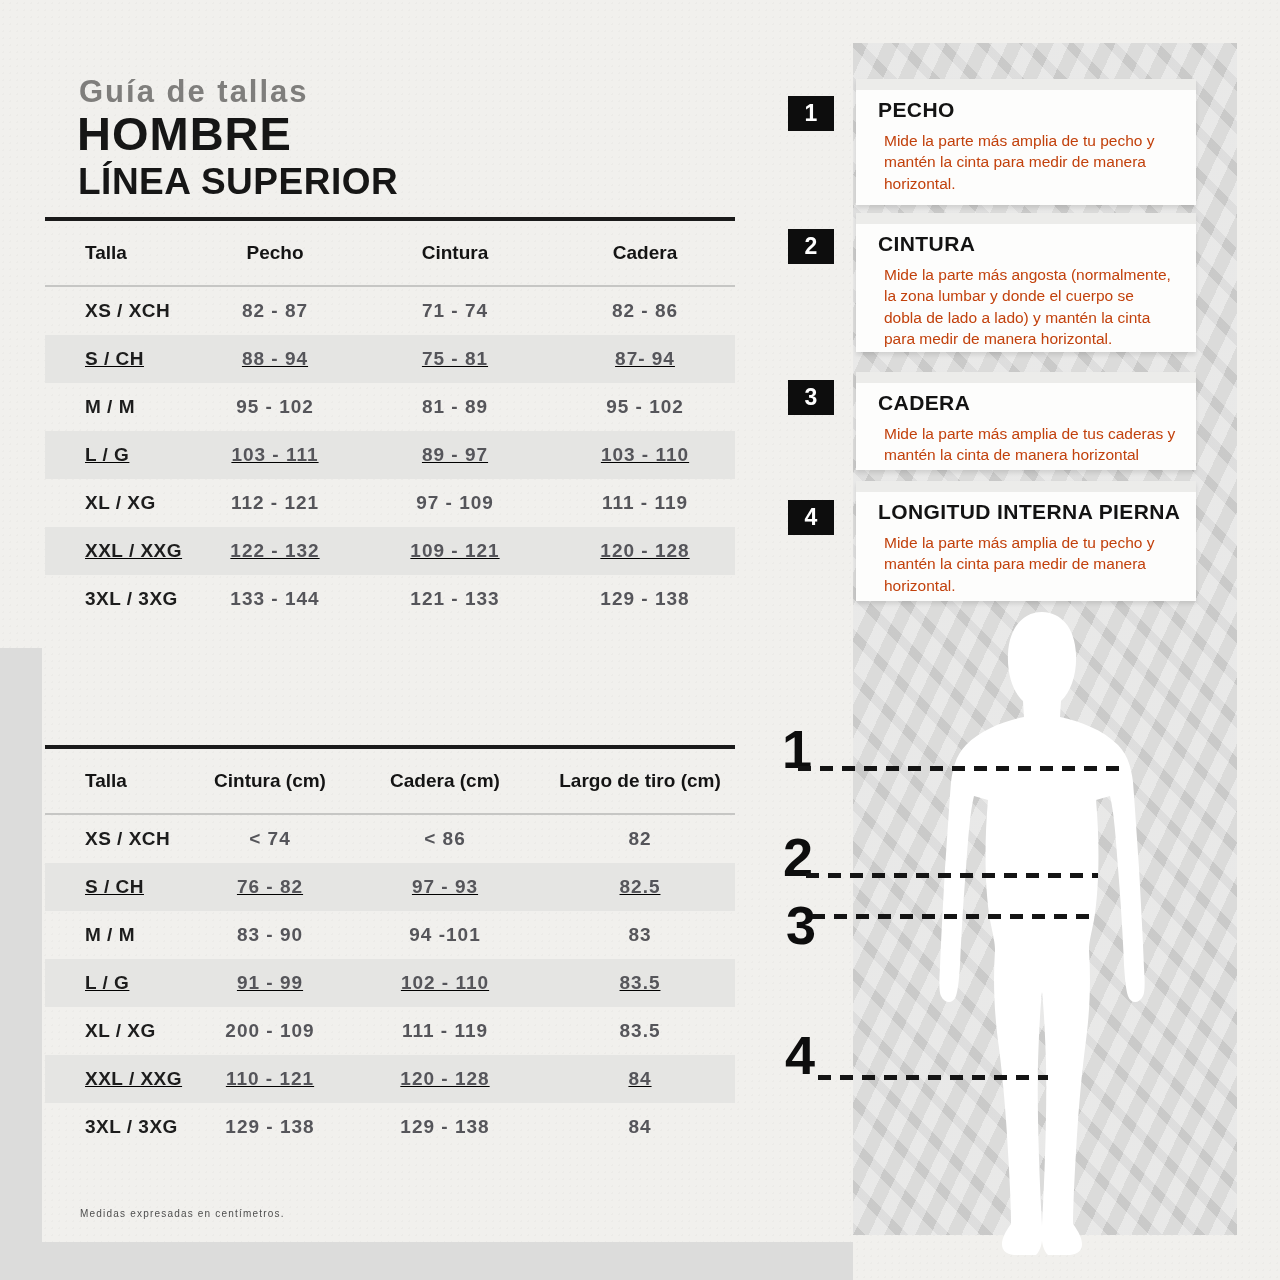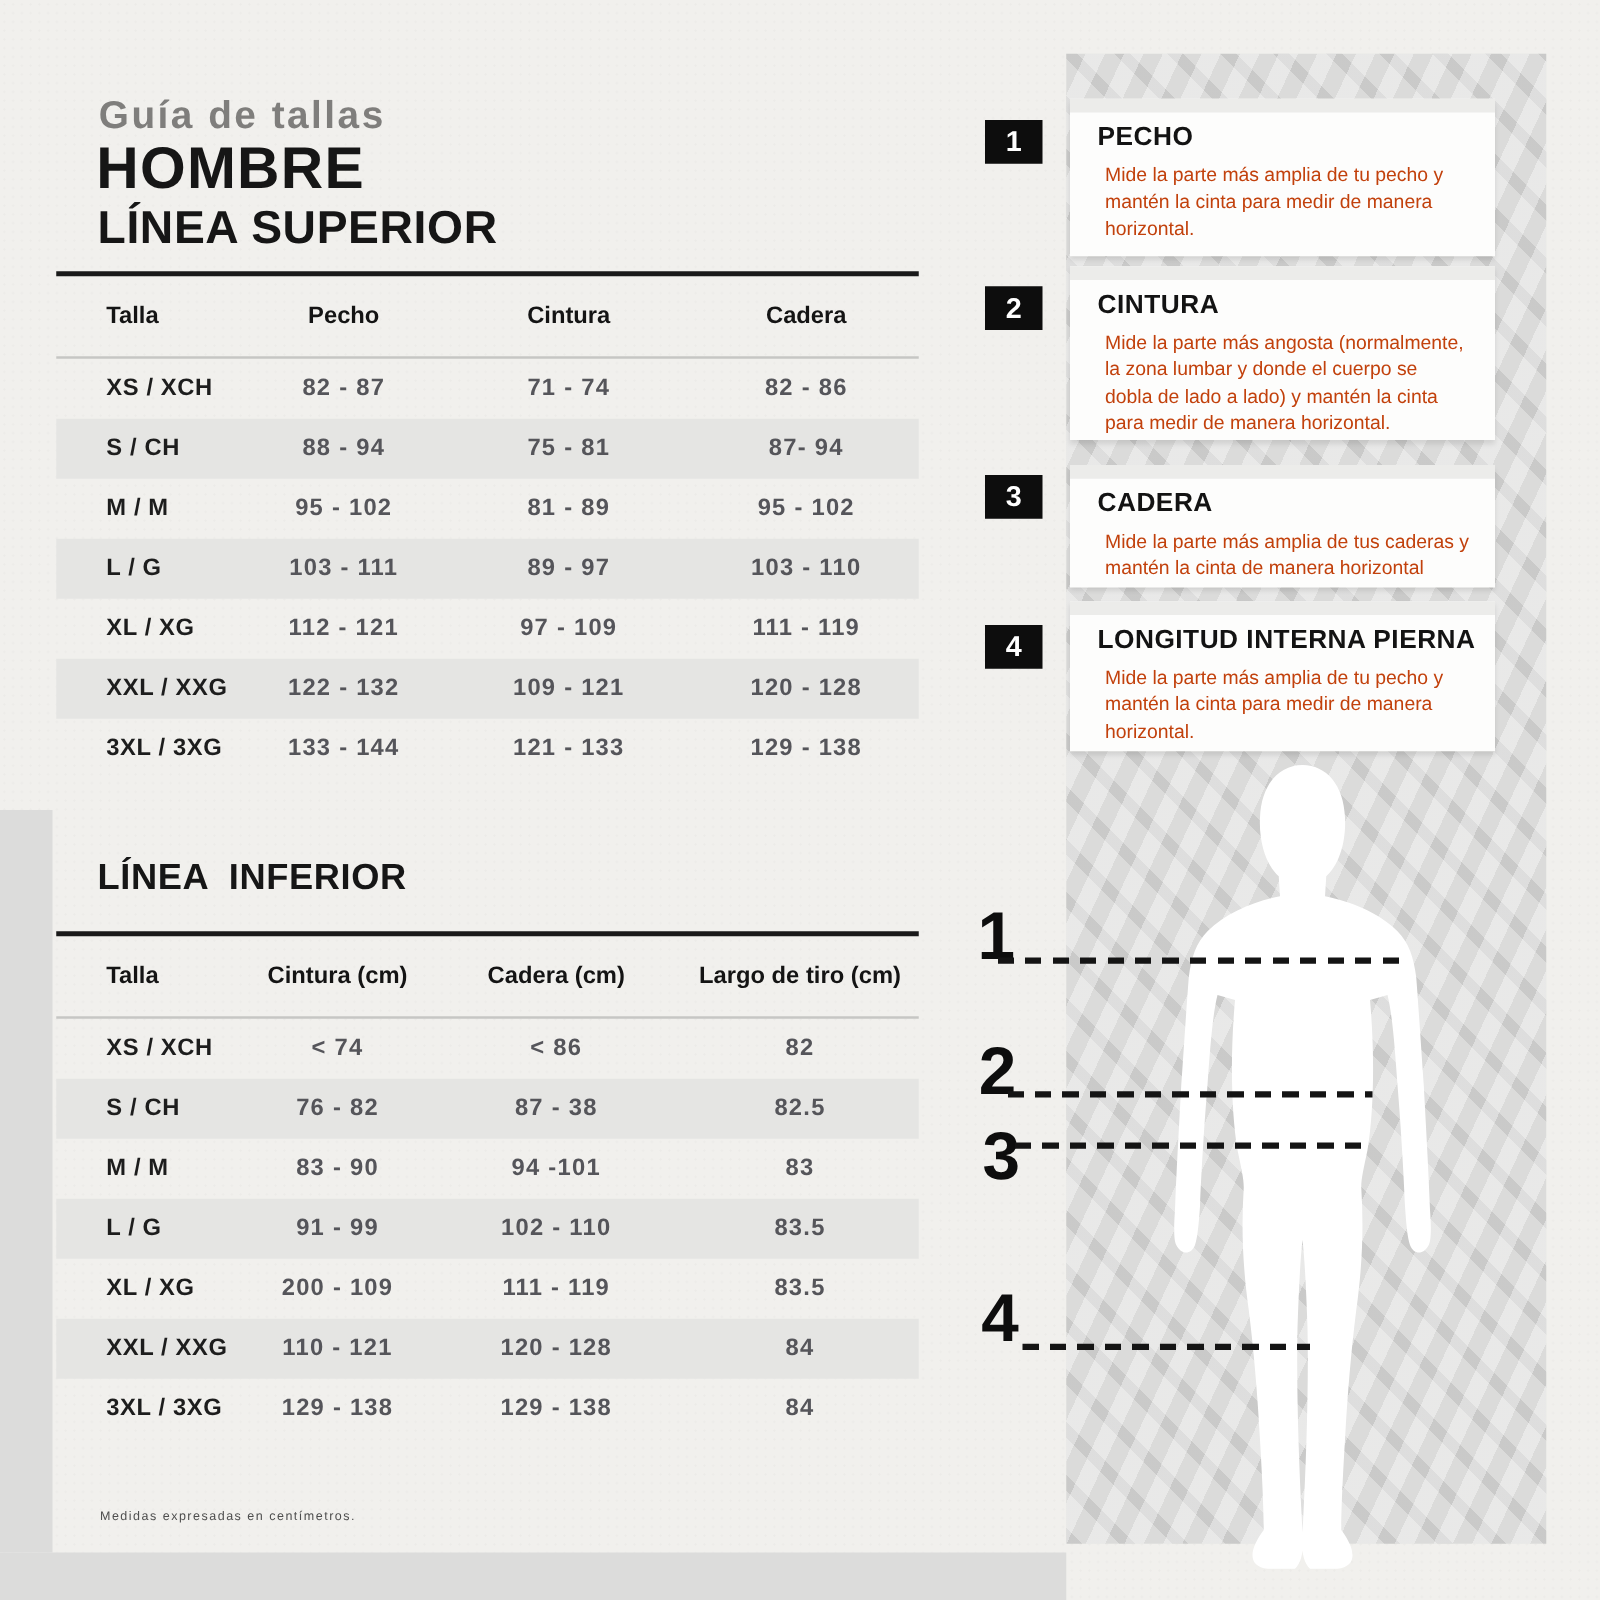--- a/index.html
+++ b/index.html
@@ -31,21 +31,21 @@
   .tbl{position:absolute; left:45px; width:690px;}
   .tbl-sup{top:217px;}
   .tbl-inf{top:745px;}
   .tbl .toprule{height:4px; background:#1a1a1a;}
   .tbl .hrow{display:grid; height:64px; align-items:center; border-bottom:2px solid #c6c6c4;}
   .tbl-sup .hrow, .tbl-sup .drow{grid-template-columns:150px 160px 200px 180px;}
   .tbl-inf .hrow, .tbl-inf .drow{grid-template-columns:150px 150px 200px 190px;}
   .tbl .hcell{font-size:19px; font-weight:800; color:#141414; text-align:center;}
   .tbl .hcell:first-child{text-align:left; padding-left:40px;}
   .tbl .drow{display:grid; height:48px; align-items:center;}
-  .tbl .drow.zebra{background:#e5e5e3;}
+  .tbl .drow.zebra{background:#e5e5e3;text-decoration:underline;}
   .tbl .size{font-size:19px; font-weight:800; color:#1d1d1d; padding-left:40px; letter-spacing:.5px;}
   .tbl .val{font-size:19px; font-weight:700; color:#55555a; text-align:center; letter-spacing:1px;}
   
   .card{position:absolute; left:856px; width:340px; background:#fdfdfc; box-shadow:0 3px 4px rgba(0,0,0,.10);}
   .card .topstrip{height:11px; background:#ececea;}
   .card .ttl{margin:8px 0 0 22px; font-size:21px; font-weight:900; letter-spacing:.4px; color:#131313;}
   .card .txt{margin:8px 20px 0 28px; font-size:15.5px; line-height:1.38; color:#c2410c;}
   .card1{top:79px; height:126px;}
   .card2{top:213px; height:139px;}
   .card3{top:372px; height:98px;}
@@ -121,40 +121,39 @@
       <div class="val">120 - 128</div>
     </div>
     <div class="drow">
       <div class="size">3XL / 3XG</div>
       <div class="val">133 - 144</div>
       <div class="val">121 - 133</div>
       <div class="val">129 - 138</div>
     </div>
   </div>
 
-  <div class="hd-sub2">LÍNEA  INFERIOR</div>
 
   <div class="tbl tbl-inf">
     <div class="toprule"></div>
     <div class="hrow">
       <div class="hcell">Talla</div>
       <div class="hcell">Cintura (cm)</div>
       <div class="hcell">Cadera (cm)</div>
       <div class="hcell">Largo de tiro (cm)</div>
     </div>
     <div class="drow">
       <div class="size">XS / XCH</div>
       <div class="val">&lt; 74</div>
       <div class="val">&lt; 86</div>
       <div class="val">82</div>
     </div>
     <div class="drow zebra">
       <div class="size">S / CH</div>
       <div class="val">76 - 82</div>
-      <div class="val">87 - 38</div>
+      <div class="val">97 - 93</div>
       <div class="val">82.5</div>
     </div>
     <div class="drow">
       <div class="size">M / M</div>
       <div class="val">83 - 90</div>
       <div class="val">94 -101</div>
       <div class="val">83</div>
     </div>
     <div class="drow zebra">
       <div class="size">L / G</div>

